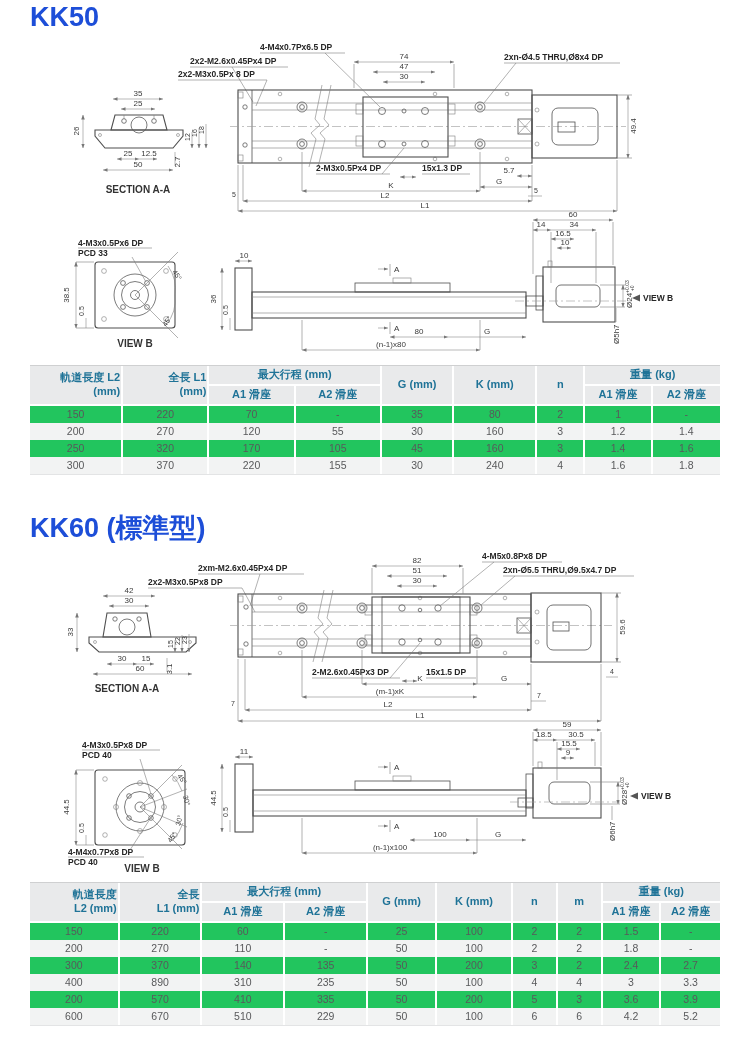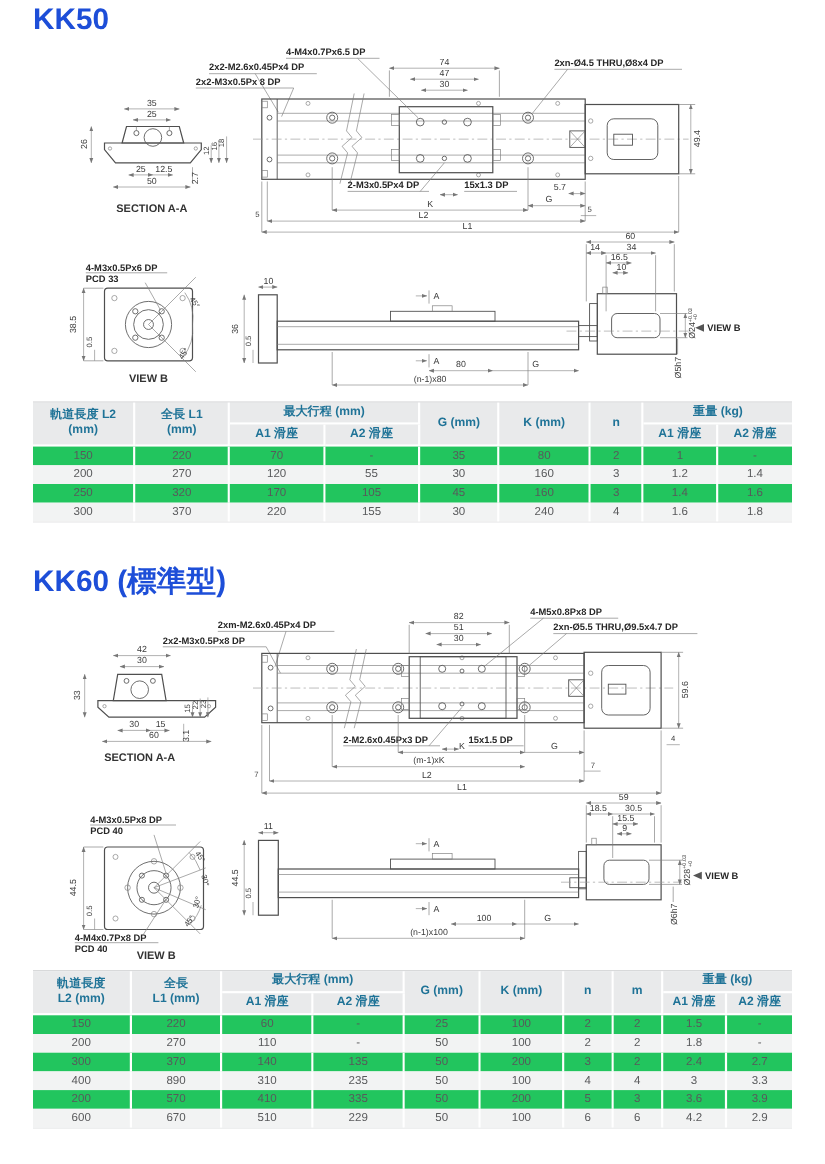--- a/index.html
+++ b/index.html
@@ -22,21 +22,21 @@
   .ct{font-size:8.5px;fill:#262626;font-weight:bold;}
   .big{font-size:10px;font-weight:bold;fill:#333;}
   .mid{text-anchor:middle;}
   
   table.spec{position:absolute;left:30px;width:690px;border-collapse:separate;border-spacing:0;
              table-layout:fixed;border-top:1px solid #cfd0d1;border-bottom:1px solid #e3e4e5;}
   #tbl-kk50{top:365px;} #tbl-kk60{top:882px;}
   .spec th{background:#e9eaeb;color:#1f7397;font-weight:bold;font-size:11px;
            padding:2px 1px;border-right:2px solid #fff;border-bottom:2px solid #fff;
            line-height:1.25;vertical-align:middle;text-align:center;}
-  .spec th span{display:block;}
+  .spec th span{display:block;text-align:right;}
   .spec td{font-size:10.5px;color:#58595b;text-align:center;padding:1px;height:15px;
            border-right:2px solid #fff;}
   .spec th:last-child,.spec td:last-child{border-right:none;text-align:center;}
   .spec tr.odd td{background:#22c55e;}
   .spec tr.even td{background:#f2f3f3;}
 </style>
 </head>
 <body>
 
 <div class="title" id="t-kk50">KK50</div>
@@ -705,16 +705,16 @@
     <tr class="even">
       <td>600</td>
         <td>670</td>
         <td>510</td>
         <td>229</td>
         <td>50</td>
         <td>100</td>
         <td>6</td>
         <td>6</td>
         <td>4.2</td>
-        <td>2.9</td>
+        <td>5.2</td>
     </tr>
   </tbody>
 </table>
 
 </body></html>

